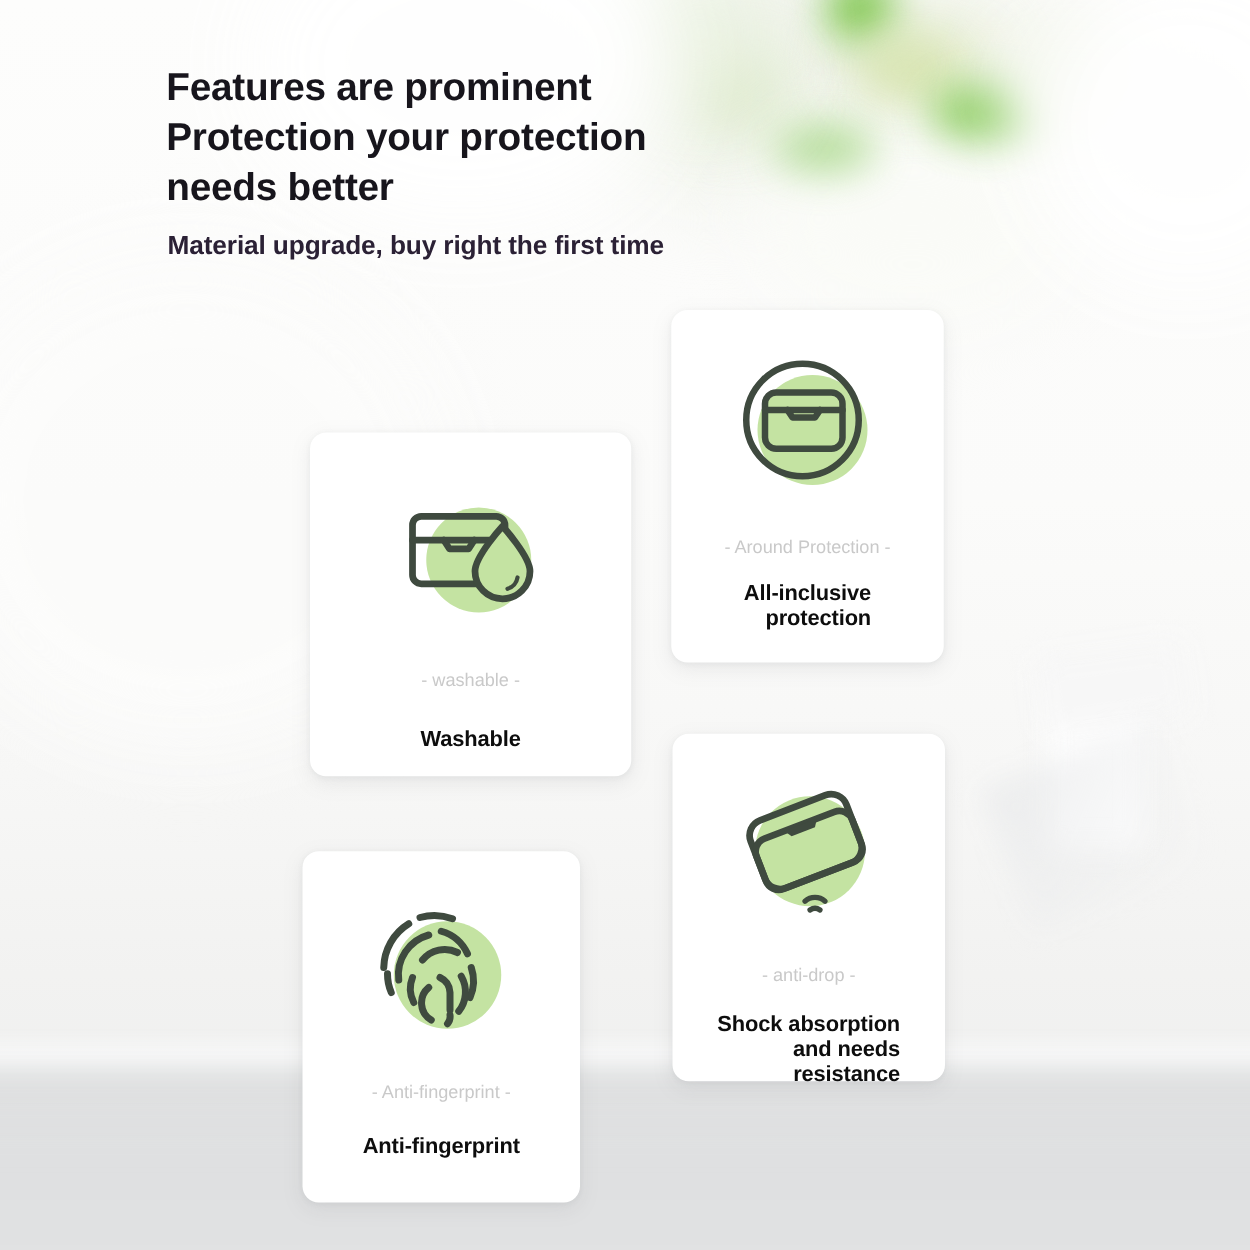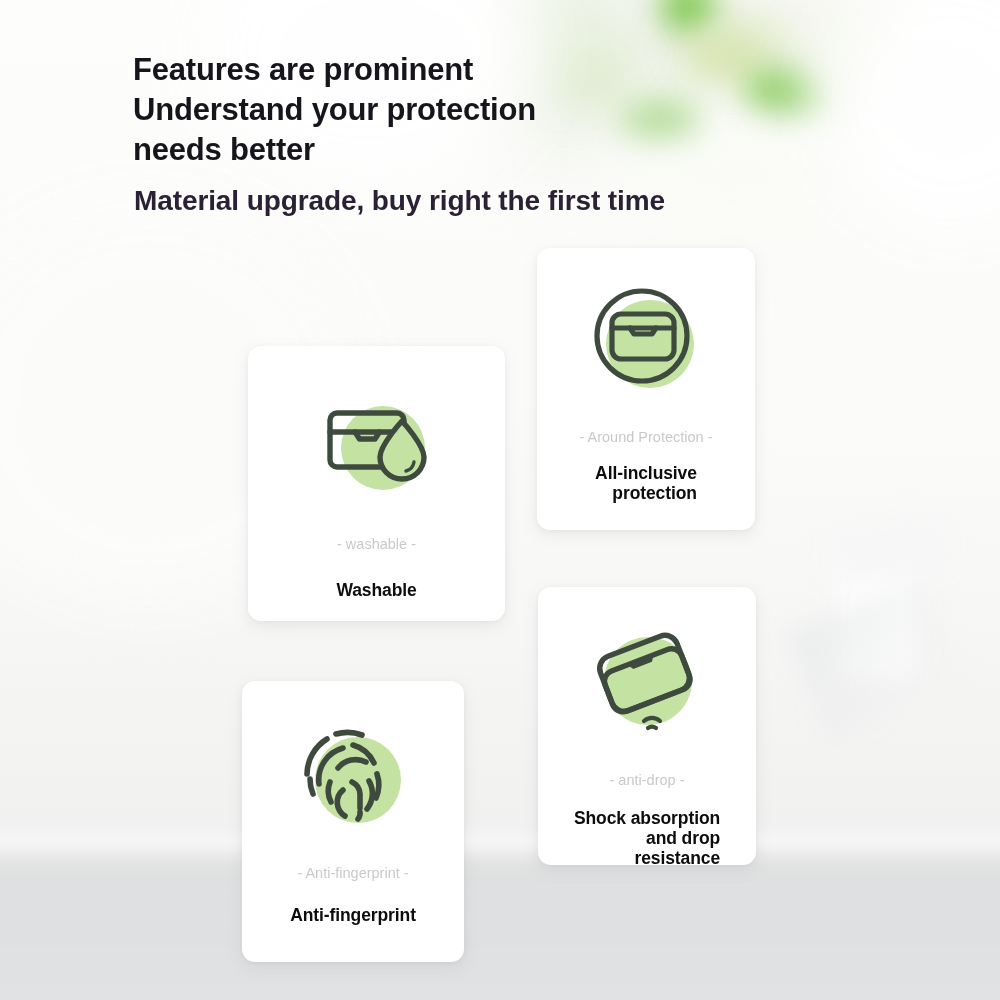--- a/index.html
+++ b/index.html
@@ -75,21 +75,21 @@
     line-height: 40px;
     font-weight: bold;
     color: #17151c;
     letter-spacing: -0.2px;
   }
   .headline .hl-line { display: block; white-space: nowrap; }
   .subhead {
     position: absolute;
     left: 134px;
     top: 185px;
-    font-size: 28px;
+    font-size: 21px;
     font-weight: bold;
     color: #2b2135;
     letter-spacing: -0.1px;
     white-space: nowrap;
   }
 
   
   .card {
     position: absolute;
     background: #ffffff;
@@ -172,21 +172,21 @@
     <div class="ghost-object" style="left:838px; top:545px; width:78px; height:135px; background:#ffffff; border-radius:8px; box-shadow:0 0 0 1px rgba(228,229,230,0.9);"></div>
     <div class="ghost-object" style="left:830px; top:520px; width:120px; height:60px; background:#f7f7f7; transform:rotate(-8deg);"></div>
     <div class="ghost-object" style="left:800px; top:600px; width:150px; height:120px; background:linear-gradient(135deg, rgba(235,236,237,0.9), rgba(252,252,252,0)); transform:rotate(-22deg);"></div>
 
     <div class="surface-edge"></div>
     <div class="surface"></div>
   </div>
 
   <div class="headline">
     <span class="hl-line">Features are prominent</span>
-    <span class="hl-line">Understand your protection</span>
+    <span class="hl-line">Protection your protection</span>
     <span class="hl-line">needs better</span>
   </div>
   <div class="subhead">Material upgrade, buy right the first time</div>
 
   <div class="card" id="card-washable">
     <div class="card-icon">
       <svg width="118" height="104" viewBox="0 0 118 104" xmlns="http://www.w3.org/2000/svg">
         <circle cx="65" cy="55" r="42" fill="#c4e3a2"></circle>
         <g fill="none" stroke="#3f4a3f" stroke-width="5.4" stroke-linecap="round" stroke-linejoin="round">
           <path d="M12 27a7 7 0 0 1 7-7h60a7 7 0 0 1 7 7v40a7 7 0 0 1-7 7H19a7 7 0 0 1-7-7z"></path>
@@ -261,18 +261,18 @@
         </g>
         <g fill="none" stroke="#3f4a3f" stroke-width="4.2" stroke-linecap="round">
           <path d="M56 96a12 12 0 0 1 16 0"></path>
           <path d="M60 103a7 7 0 0 1 8 0"></path>
         </g>
       </svg>
     </div>
     <div class="card-kicker">- anti-drop -</div>
     <div class="card-title">
       <span>Shock absorption</span><br>
-      <span>and drop</span><br>
+      <span>and needs</span><br>
       <span>resistance</span>
     </div>
   </div>
 
 </div>
 
 </body></html>

